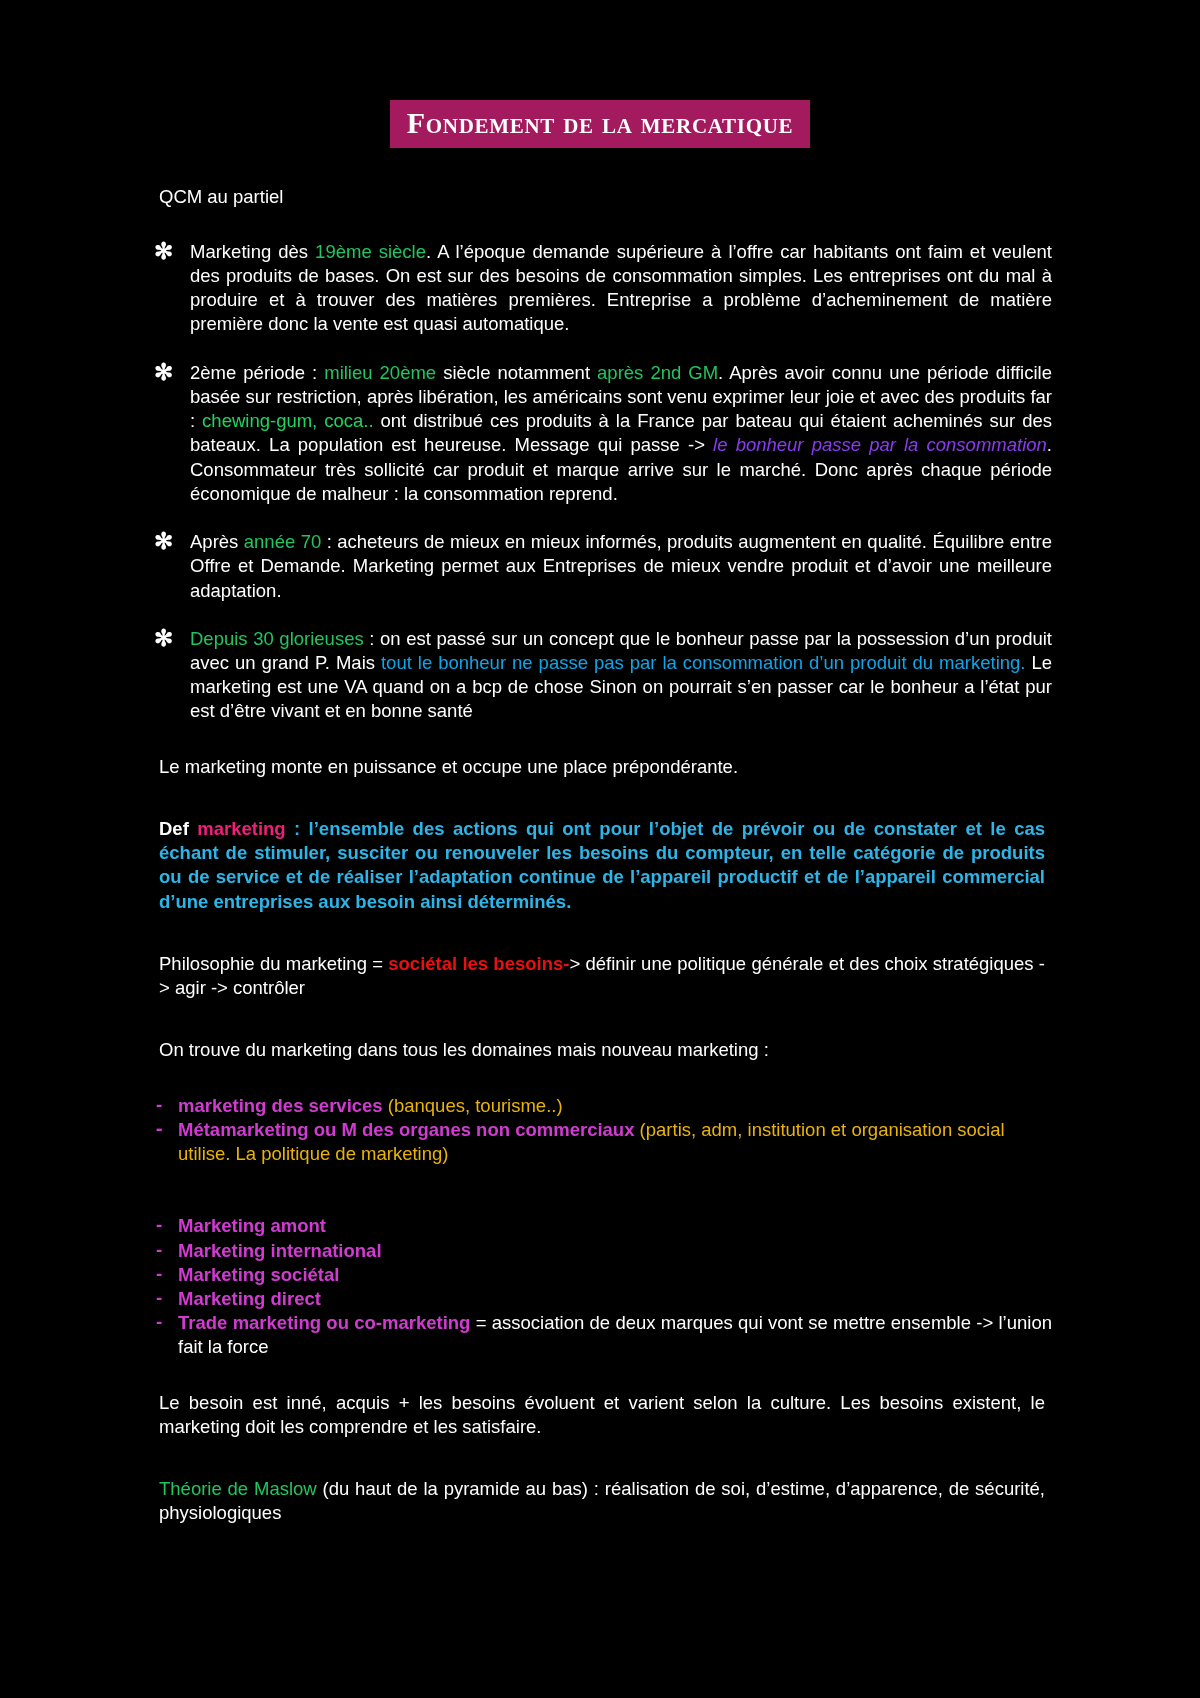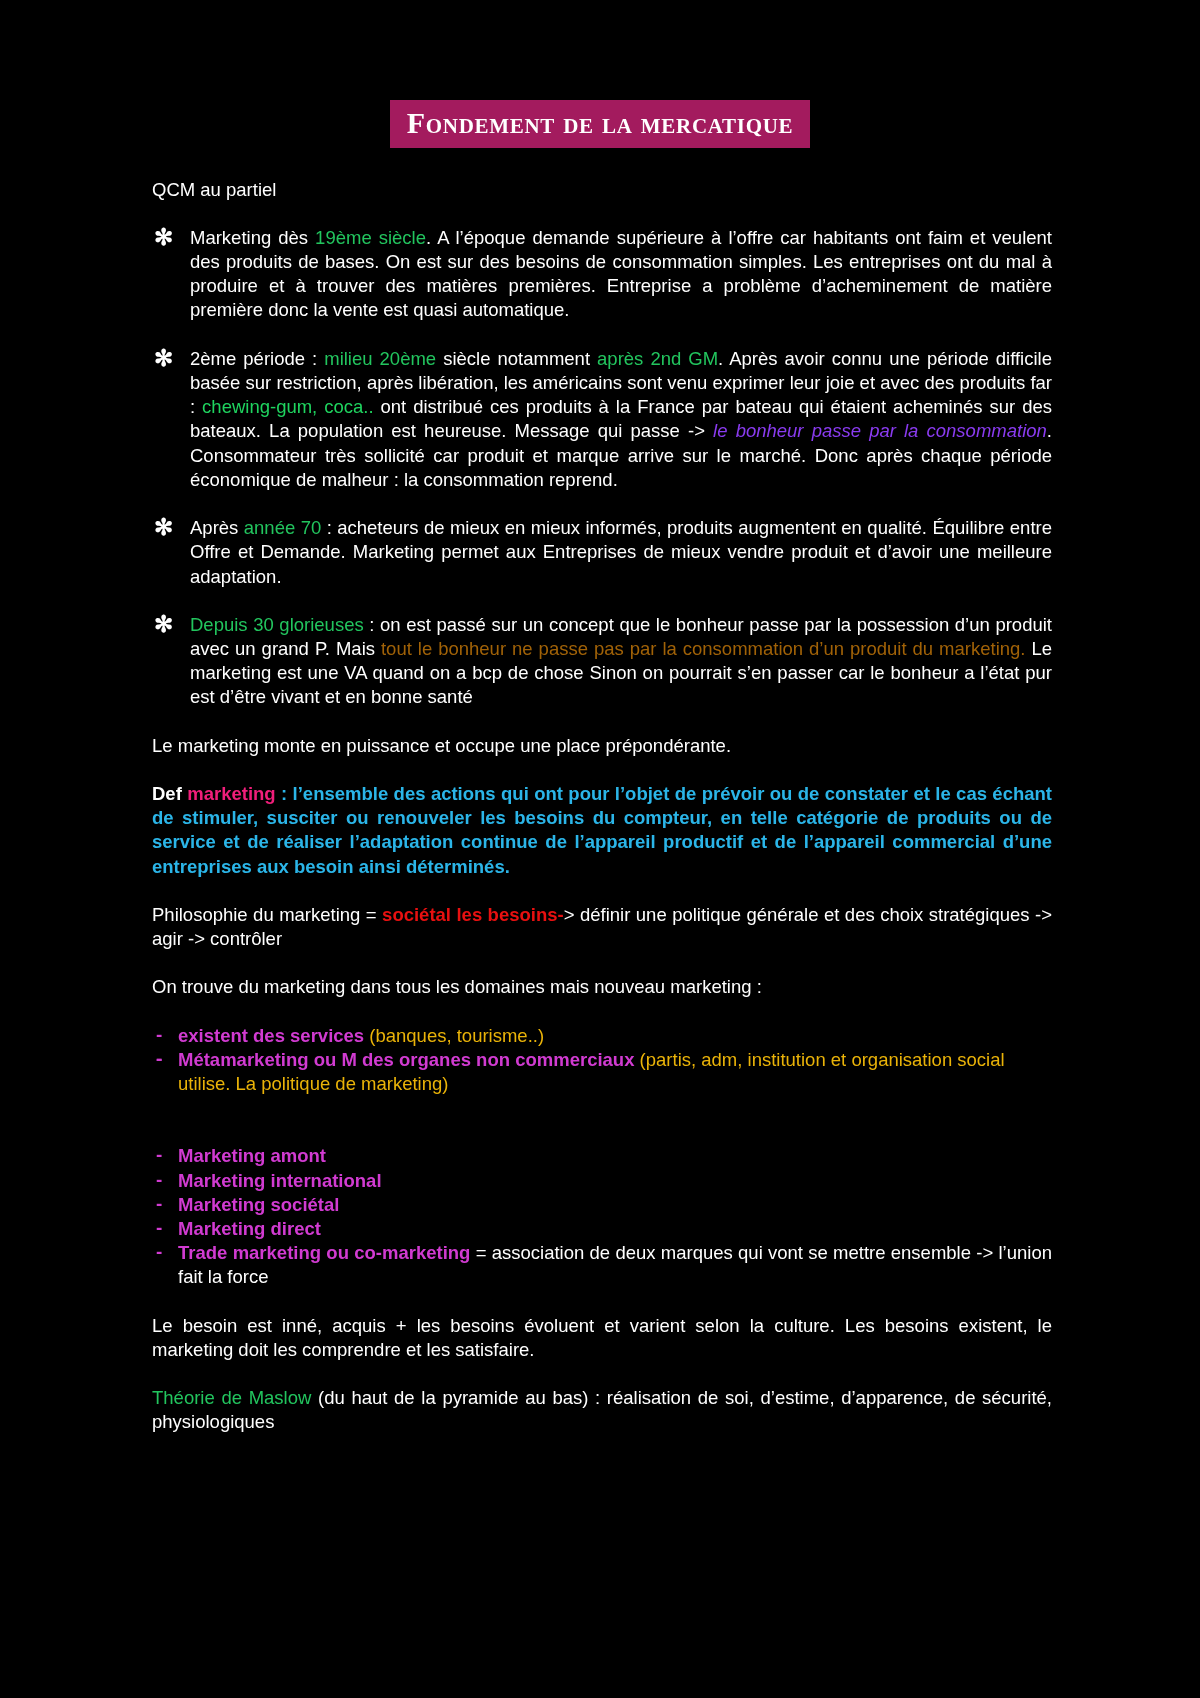--- a/index.html
+++ b/index.html
@@ -46,21 +46,21 @@
   
   .content {
     margin: 0 auto;
     width: 900px;
     padding-left: 4px;
     font-size: 18.5px;
     line-height: 1.31;
   }
 
   p.para {
-    margin: 0;
+    margin: 7px;
     text-align: justify;
   }
 
   .gap-lg { height: 30px; }
   .gap-md { height: 24px; }
 
   
   .ast-item {
     position: relative;
     padding-left: 38px;
@@ -91,21 +91,21 @@
     color: #D13BD1;
     font-weight: bold;
     font-size: 19px;
   }
 
   
   .c-cyan     { color: #22c55e; }
   .c-green    { color: #1FD45F; }
   .c-green2   { color: #eab308; text-align: center; }
   .c-violet   { color: #8A3BF0; font-style: italic; }
-  .c-pink     { color: #a16207; }
+  .c-pink     { color: #0ea5e9; }
   .c-magenta  { color: #F01E7A; font-weight: bold; }
   .c-blue-b   { color: #2BB5E8; font-weight: bold; }
   .c-red-b    { color: #E81010; font-weight: bold; }
   .c-purple-b { color: #D13BD1; font-weight: bold; }
   .c-white    { color: #ffffff; font-weight: bold; }
 </style>
 </head>
 <body>
 
 <div class="page">
@@ -162,21 +162,21 @@
 
     <div class="gap-md"></div>
 
     <p class="para">On trouve du marketing dans tous les domaines mais nouveau marketing :</p>
 
     <div class="gap-md"></div>
 
     <div>
       <div class="dash-item">
         <span class="dash-bullet">-</span>
-        <span class="c-purple-b">existent des services</span><span class="c-green2"> (banques, tourisme..)</span>
+        <span class="c-purple-b">marketing des services</span><span class="c-green2"> (banques, tourisme..)</span>
       </div>
       <div class="dash-item">
         <span class="dash-bullet">-</span>
         <span class="c-green2"></span>
       </div>
       <div class="dash-item">
         <span class="dash-bullet">-</span>
         <span class="c-purple-b">Métamarketing ou M des organes non commerciaux</span><span class="c-green2"> (partis, adm, institution et organisation social utilise. La politique de marketing)</span>
       </div>
     </div>

